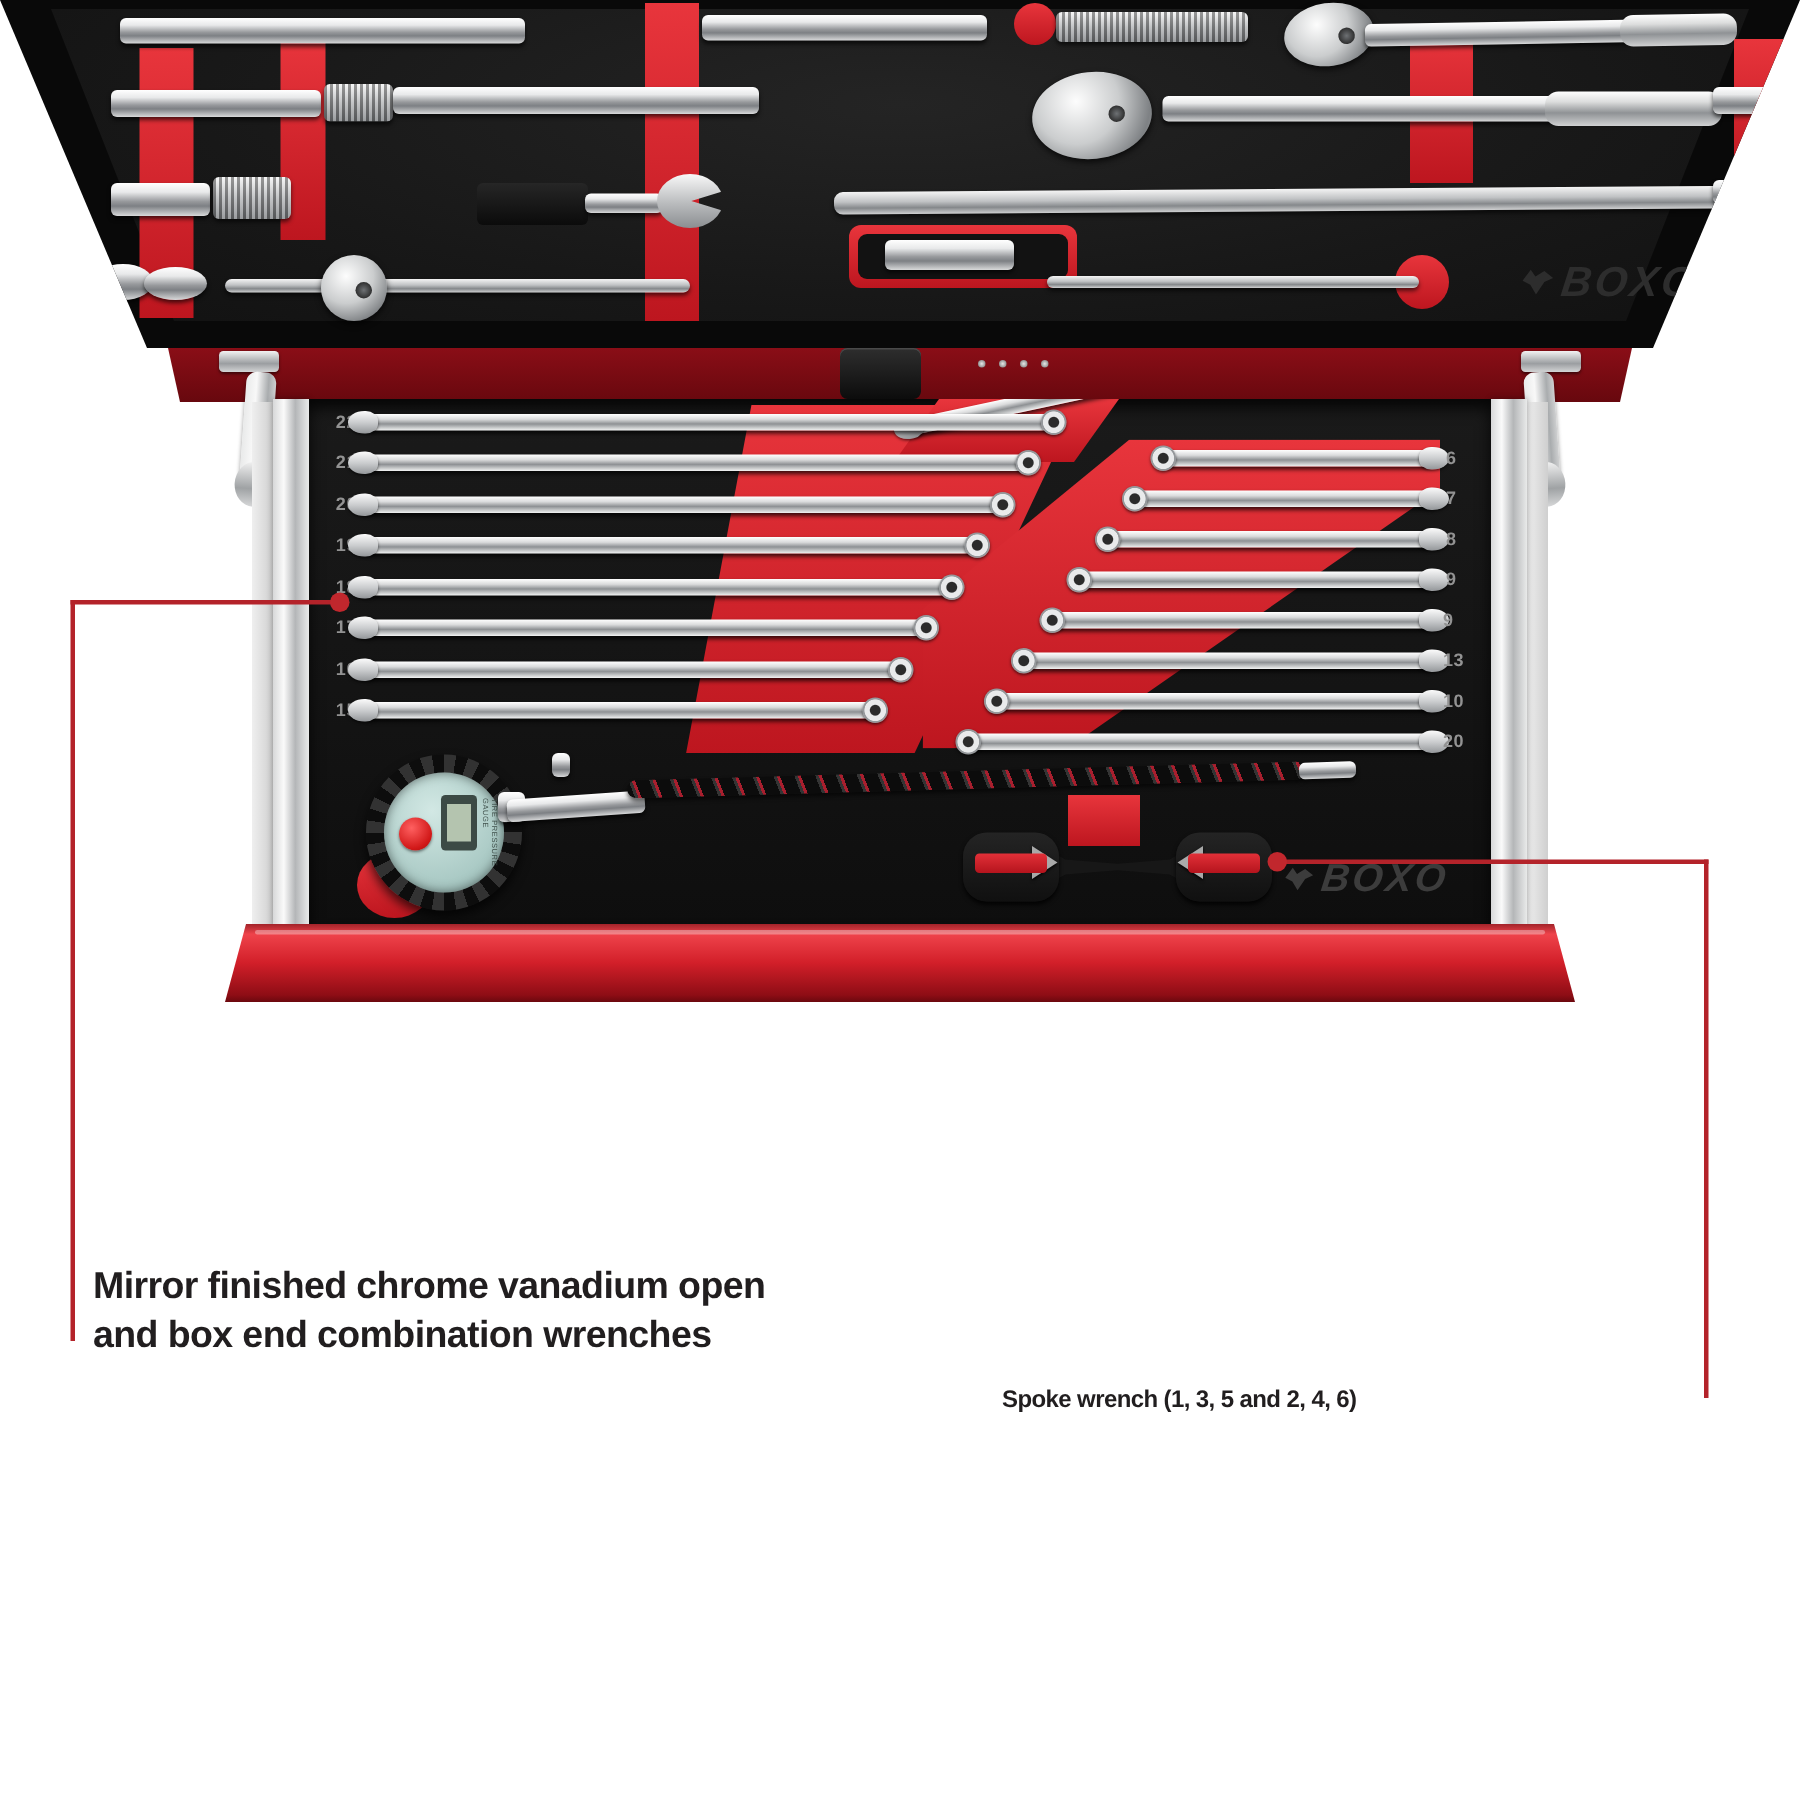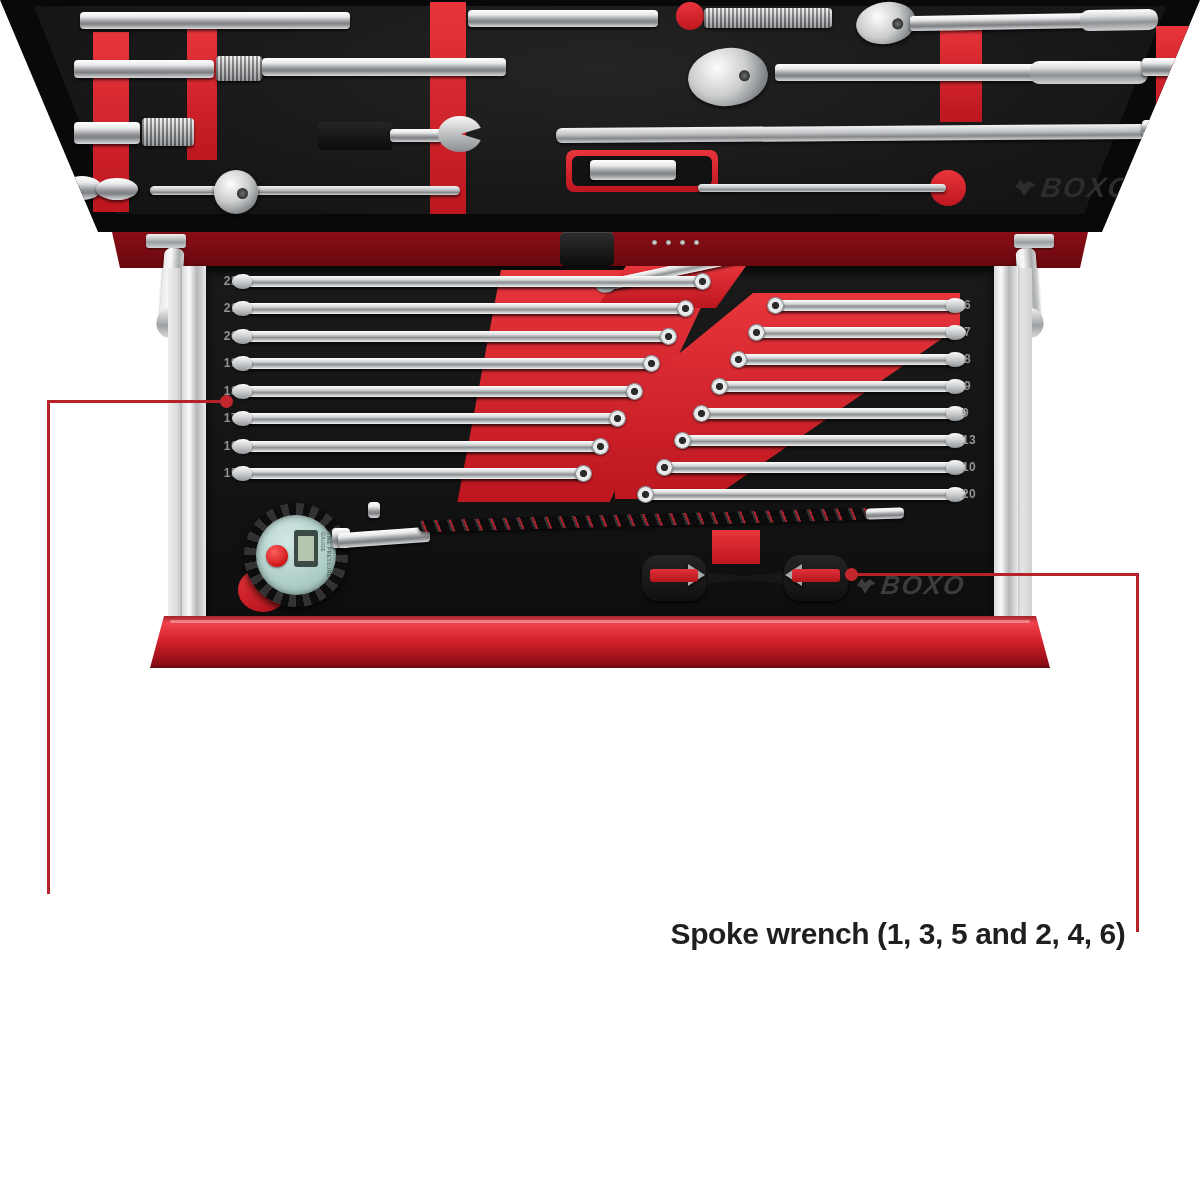--- a/index.html
+++ b/index.html
@@ -98,21 +98,21 @@
   
   .lip{left:150px;top:610px;width:900px;height:58px;
         clip-path:polygon(14px 6px,886px 6px,900px 58px,0 58px);
         background:linear-gradient(180deg,#5e070c 0%,#ef434b 22%,#d21f29 55%,#8e0d15 92%,#6b080e 100%);}
   .lip::after{content:"";position:absolute;left:20px;right:20px;top:10px;height:3px;background:rgba(255,255,255,.35);border-radius:2px;}
 
   
   .cline{background:#b4232a;}
   .cdot{width:13px;height:13px;border-radius:50%;background:#c1272d;}
   .ctext{color:#211e1f;font-weight:700;font-size:25px;letter-spacing:-.4px;line-height:33px;}
-  .ctext.right{font-size:30px;text-align:center;}
+  .ctext.right{font-size:16px;text-align:left;}
 </style>
 </head>
 <body>
 
 <div class="stage">
 
   <div class="p tray">
     <div class="p tray-foam"></div>
 
     <div class="p redfoam" style="left:93px;top:32px;width:36px;height:180px;"></div>
@@ -307,15 +307,19 @@
   <div class="p lip"></div>
 
   <div class="p cline" style="left:47px;top:400px;width:180px;height:3px;"></div>
   <div class="p cline" style="left:47px;top:400px;width:3px;height:494px;"></div>
   <div class="p cdot" style="left:220px;top:395px;"></div>
 
   <div class="p cline" style="left:851px;top:573px;width:288px;height:3px;"></div>
   <div class="p cline" style="left:1136px;top:573px;width:3px;height:359px;"></div>
   <div class="p cdot" style="left:845px;top:568px;"></div>
 
+  <div class="p ctext" style="left:62px;top:841px;">
+    <div>Mirror finished chrome vanadium open</div>
+    <div>and box end combination wrenches</div>
+  </div>
   <div class="p ctext right" style="right:72px;top:917px;width:460px;">Spoke wrench (1, 3, 5 and 2, 4, 6)</div>
 
 </div>
 
 </body></html>

